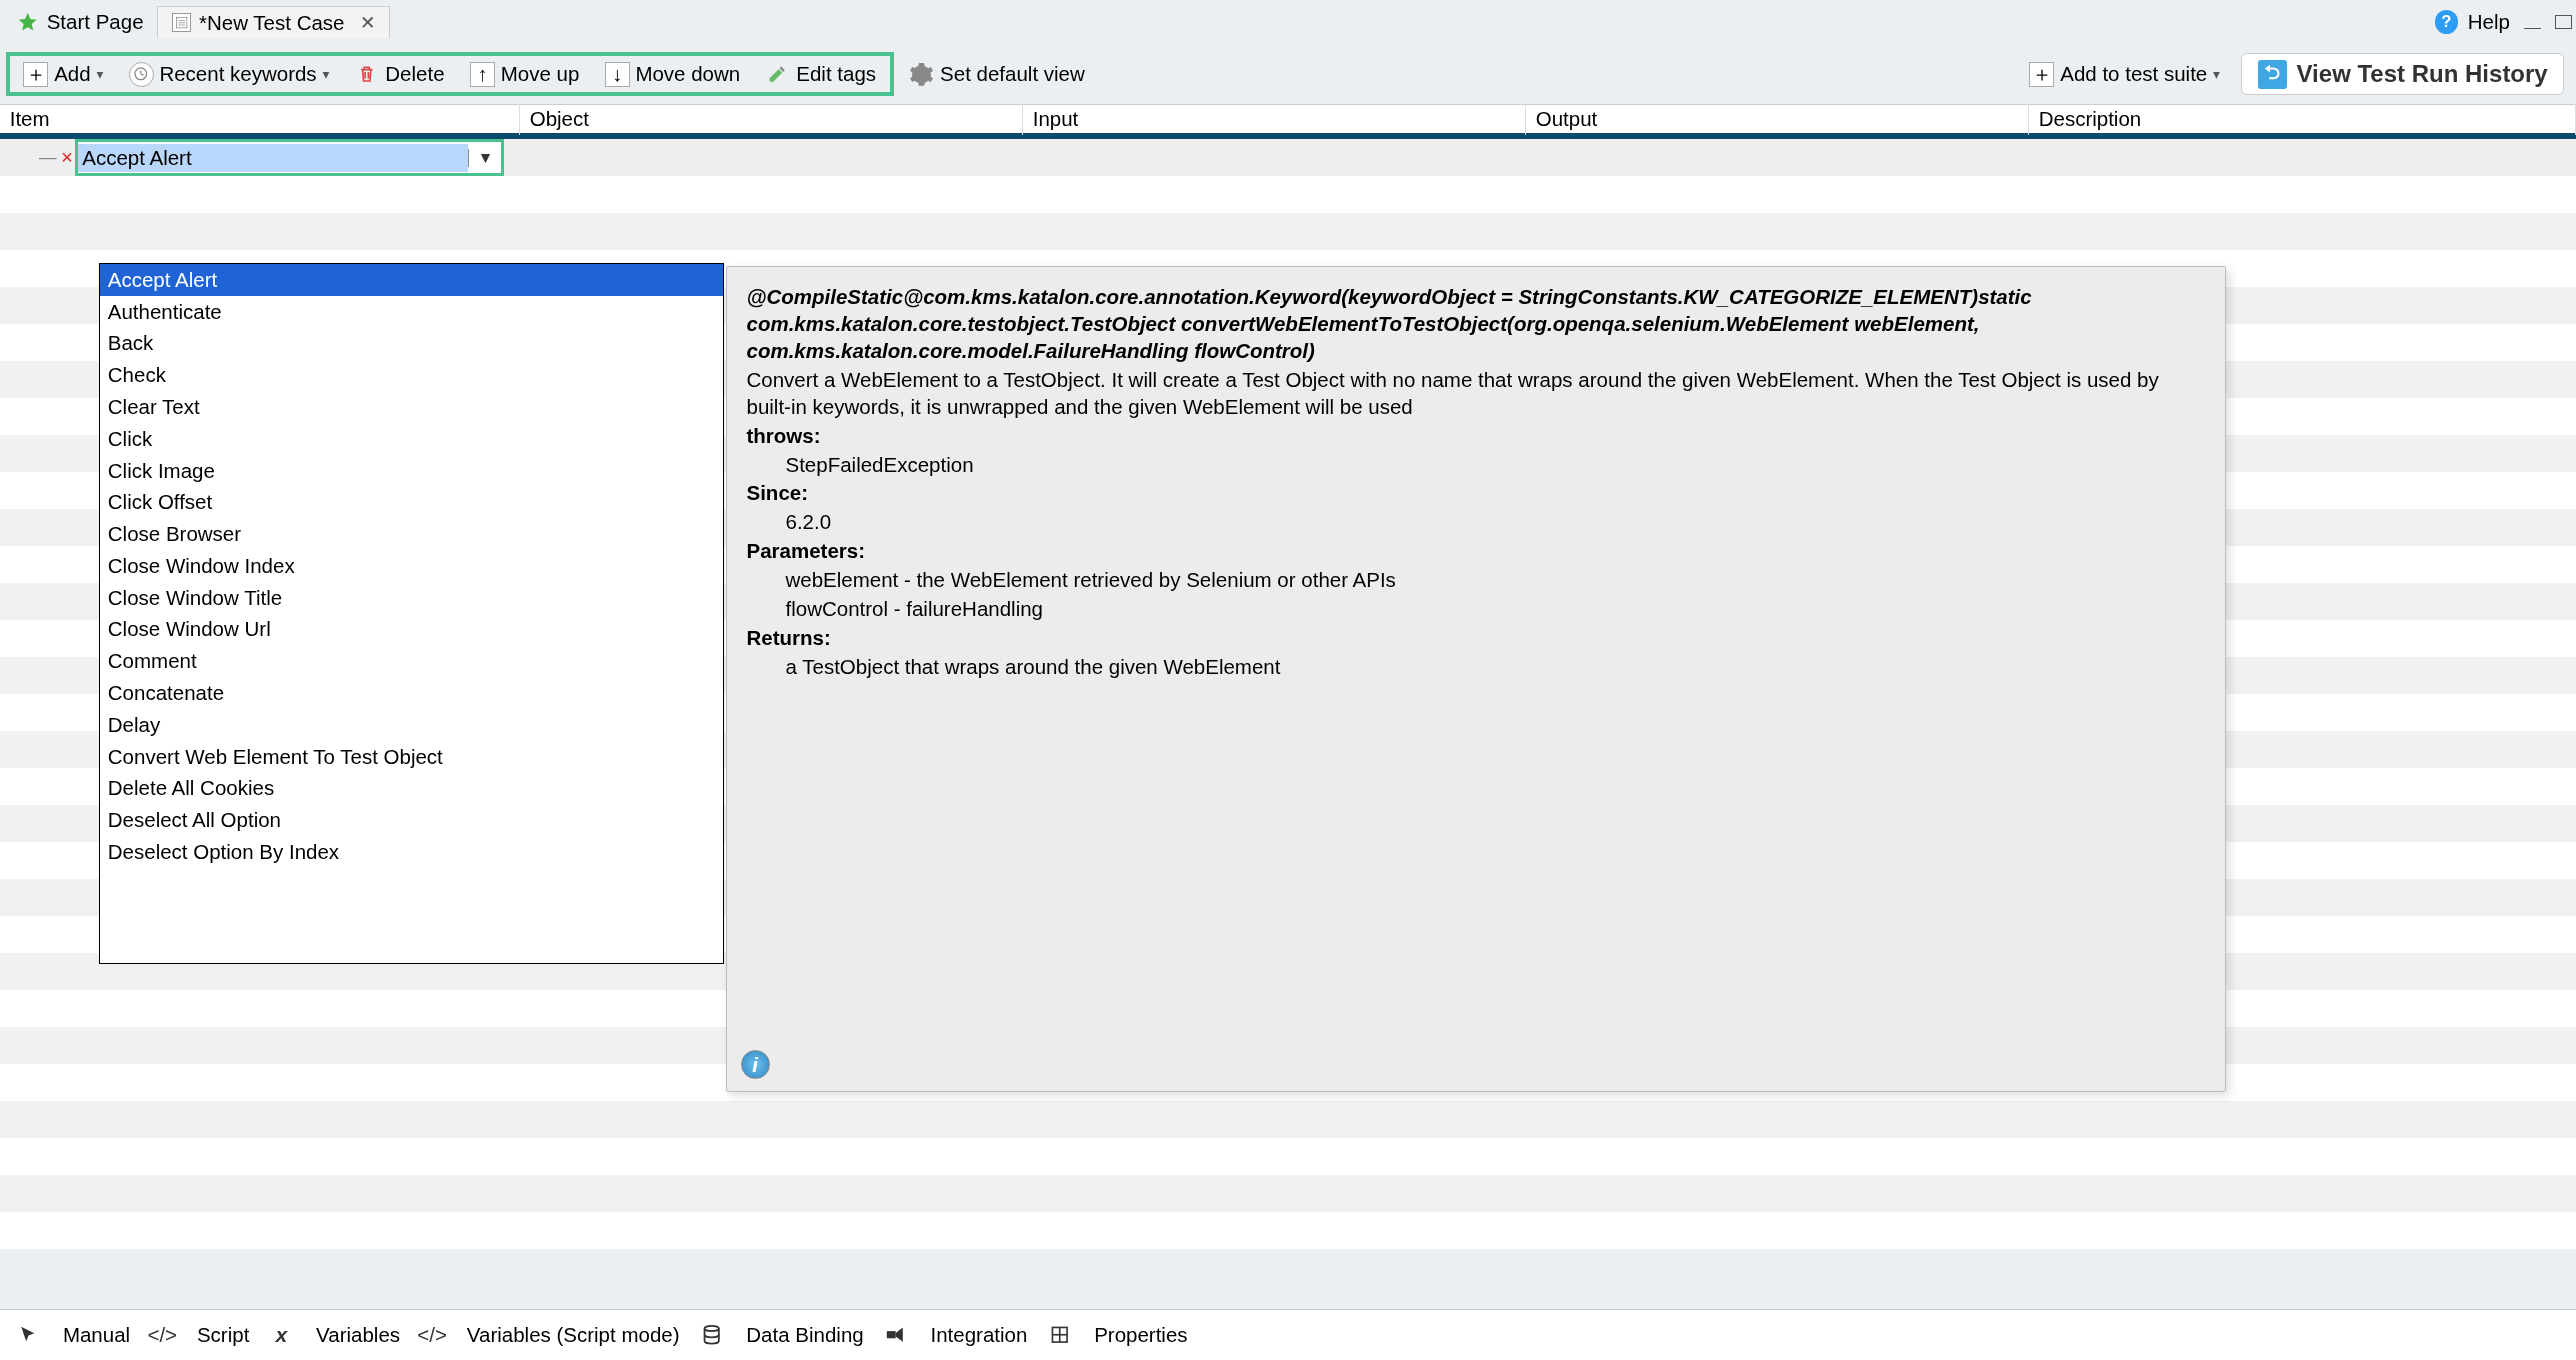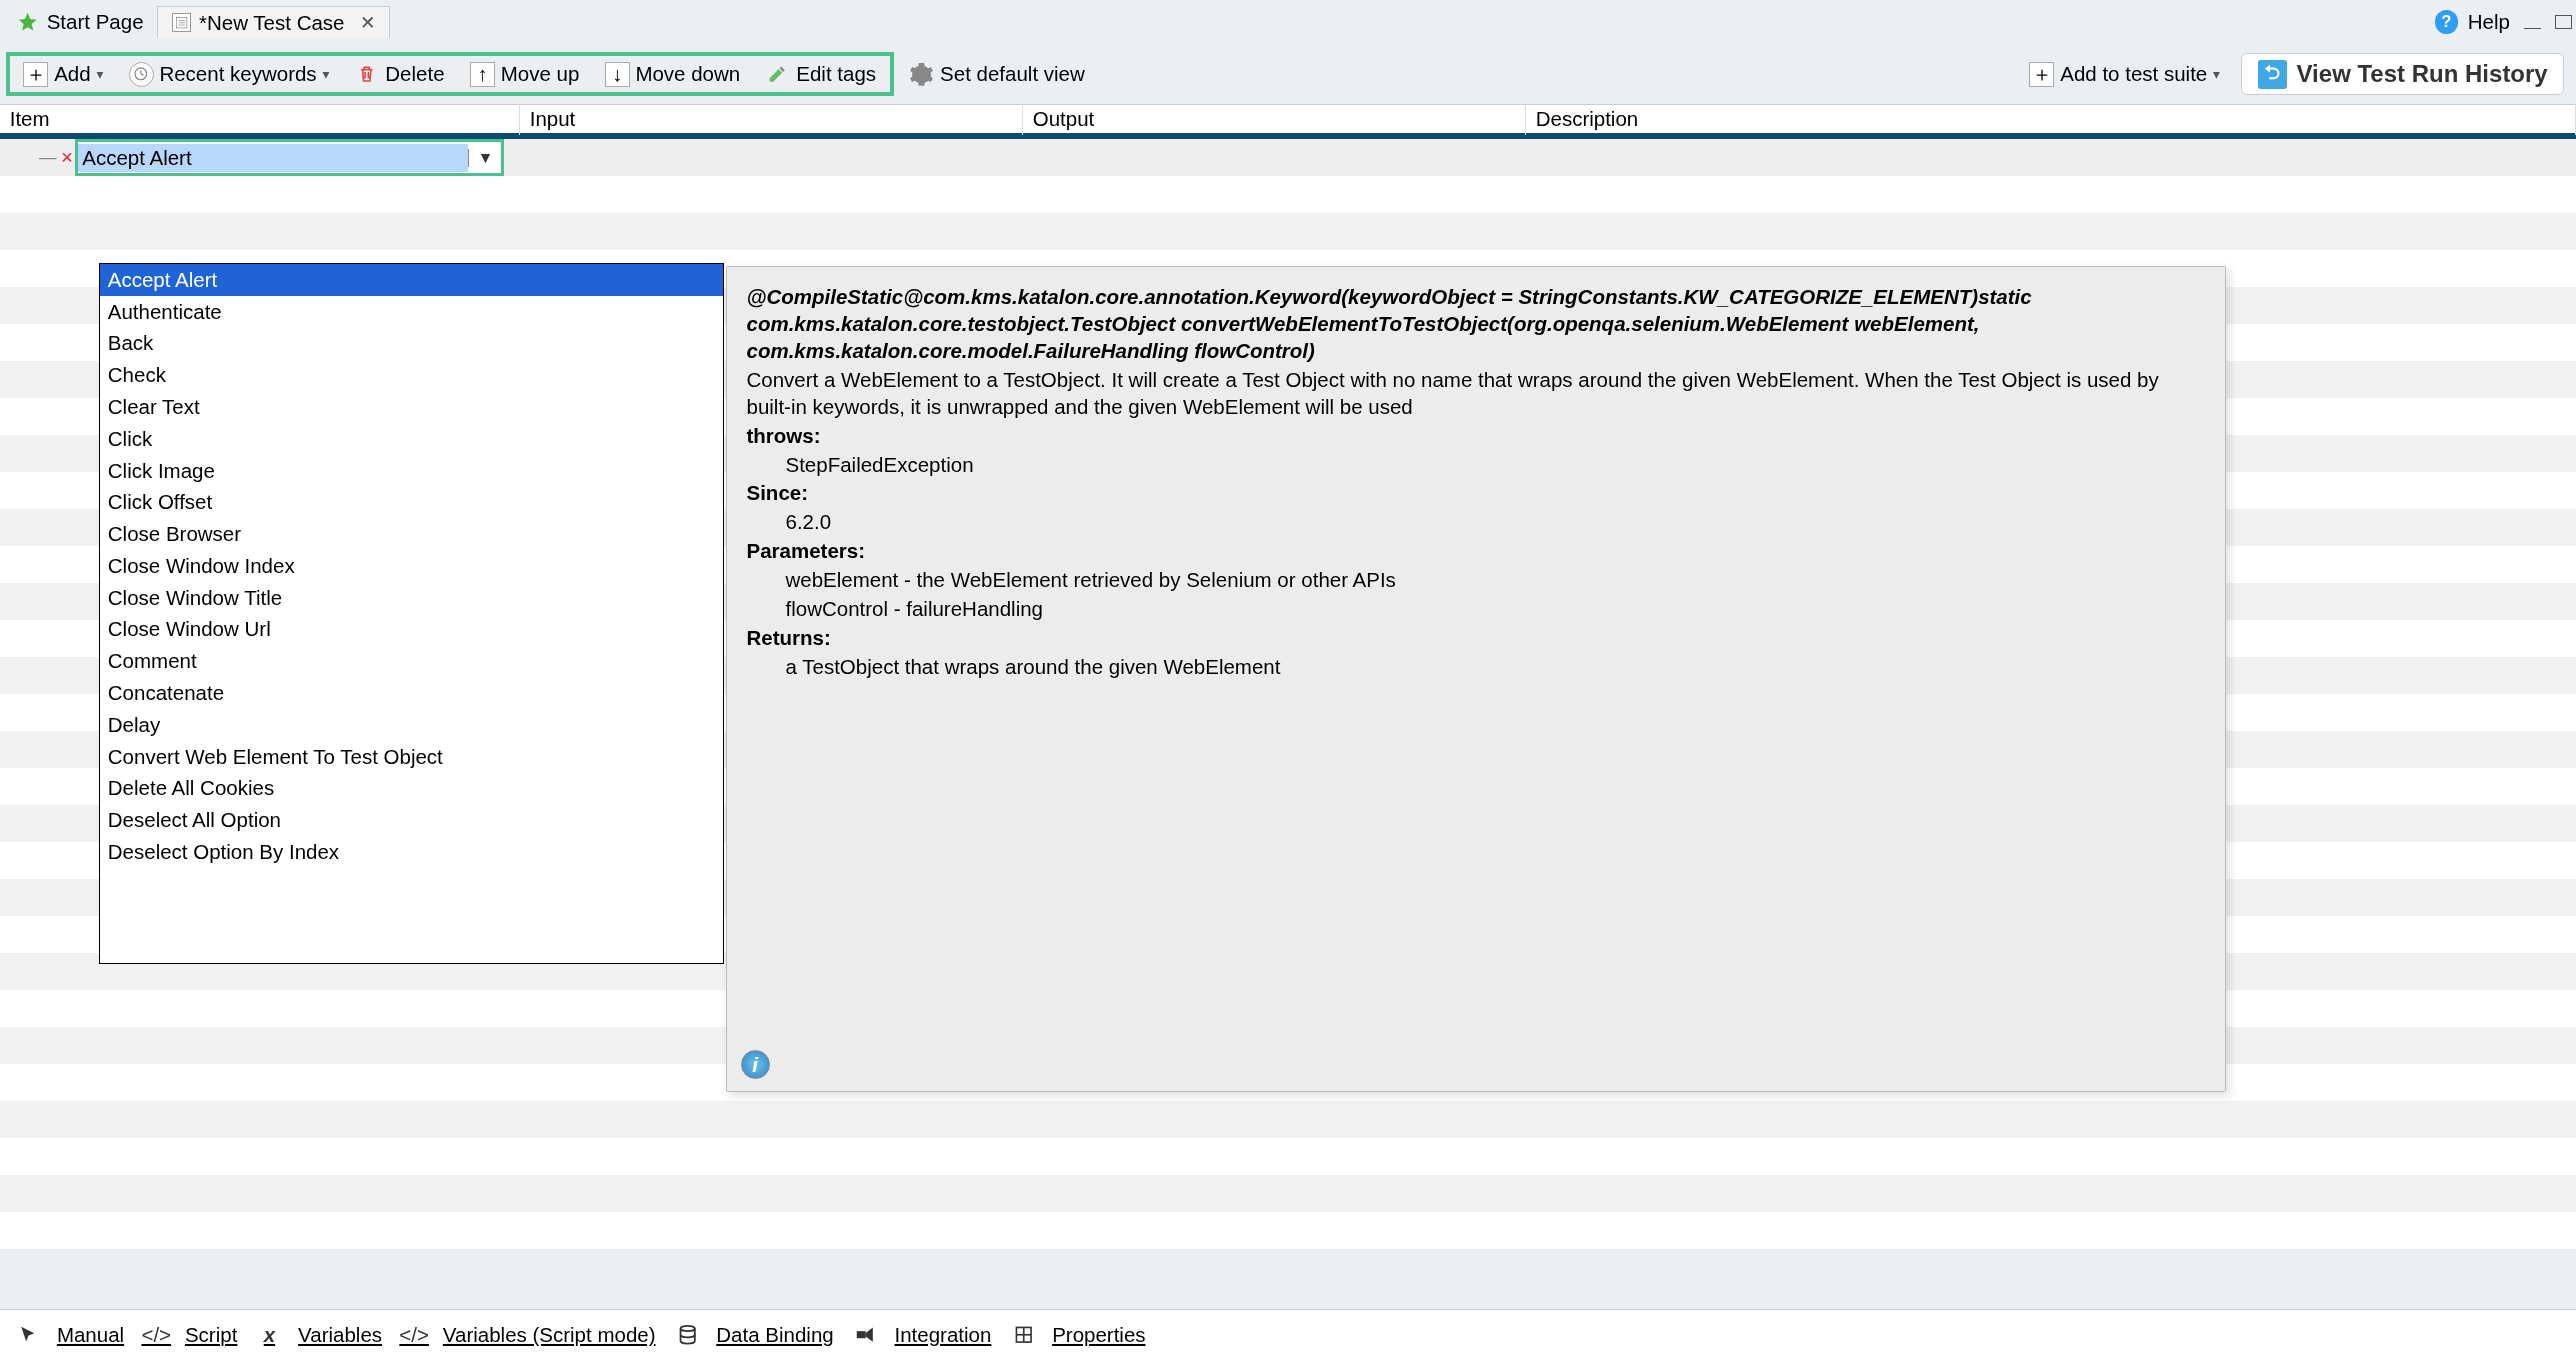--- a/index.html
+++ b/index.html
@@ -257,23 +257,22 @@
     align-items:center;
     gap:21.4px;
     padding:7.8px 17.5px;
     border-top:1px solid #ccc;
     background:#fff;
     height:51px;
   }
   .btab {
     display:flex;
     align-items:center;
-    gap:18px;
+    gap:24px;
     cursor:pointer;
-    text-decoration:underline;
   }
   .btab.active { font-weight:400; }
   .bico {
     width:21.4px;height:21.4px;
     display:inline-flex;align-items:center;justify-content:center;
     color:#333;
   }
 
 </style>
 </head>
@@ -365,20 +364,21 @@
     <span class="caret">▾</span>
   </div>
   <div class="view-history-btn">
     <span class="kat-badge">⮌</span>
     <span>View Test Run History</span>
   </div>
 </div>
 
 <div class="table-head">
   <div class="th col-item">Item</div>
+  <div class="th col-object">Object</div>
   <div class="th col-input">Input</div>
   <div class="th col-output">Output</div>
   <div class="th col-desc">Description</div>
 </div>
 
 <div class="edit-row">
   <div class="edit-row-left">
     <span class="tree-toggle">—</span>
     <span class="xflag">✕</span>
     <div class="dropdown-edit">

